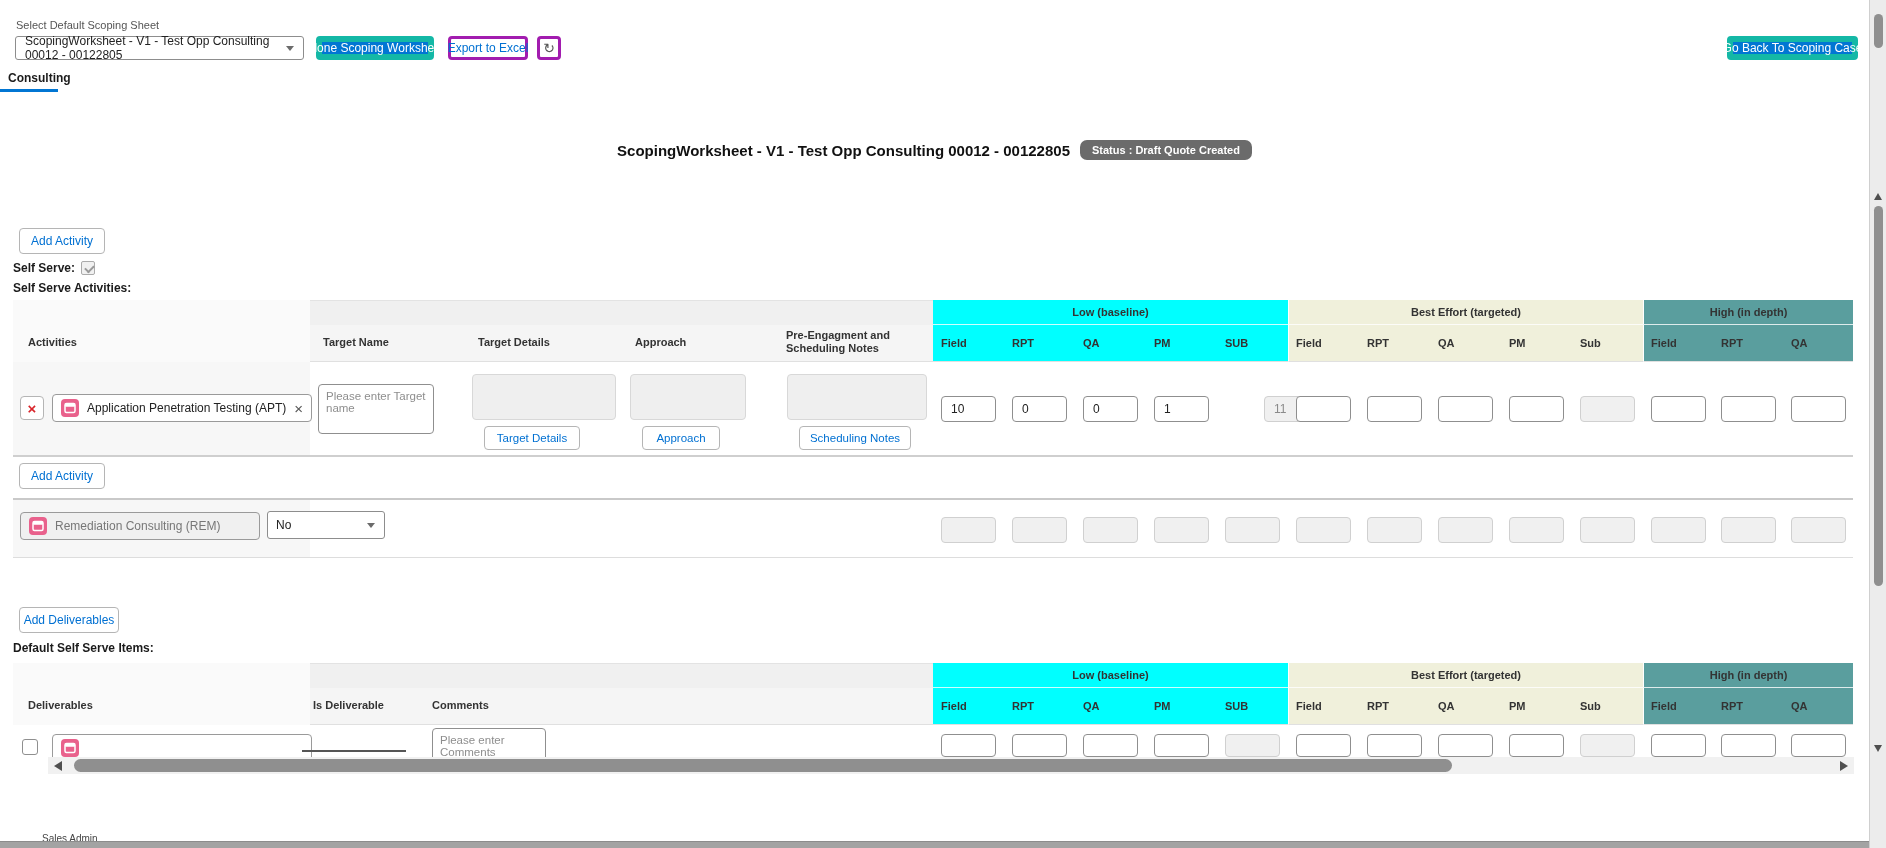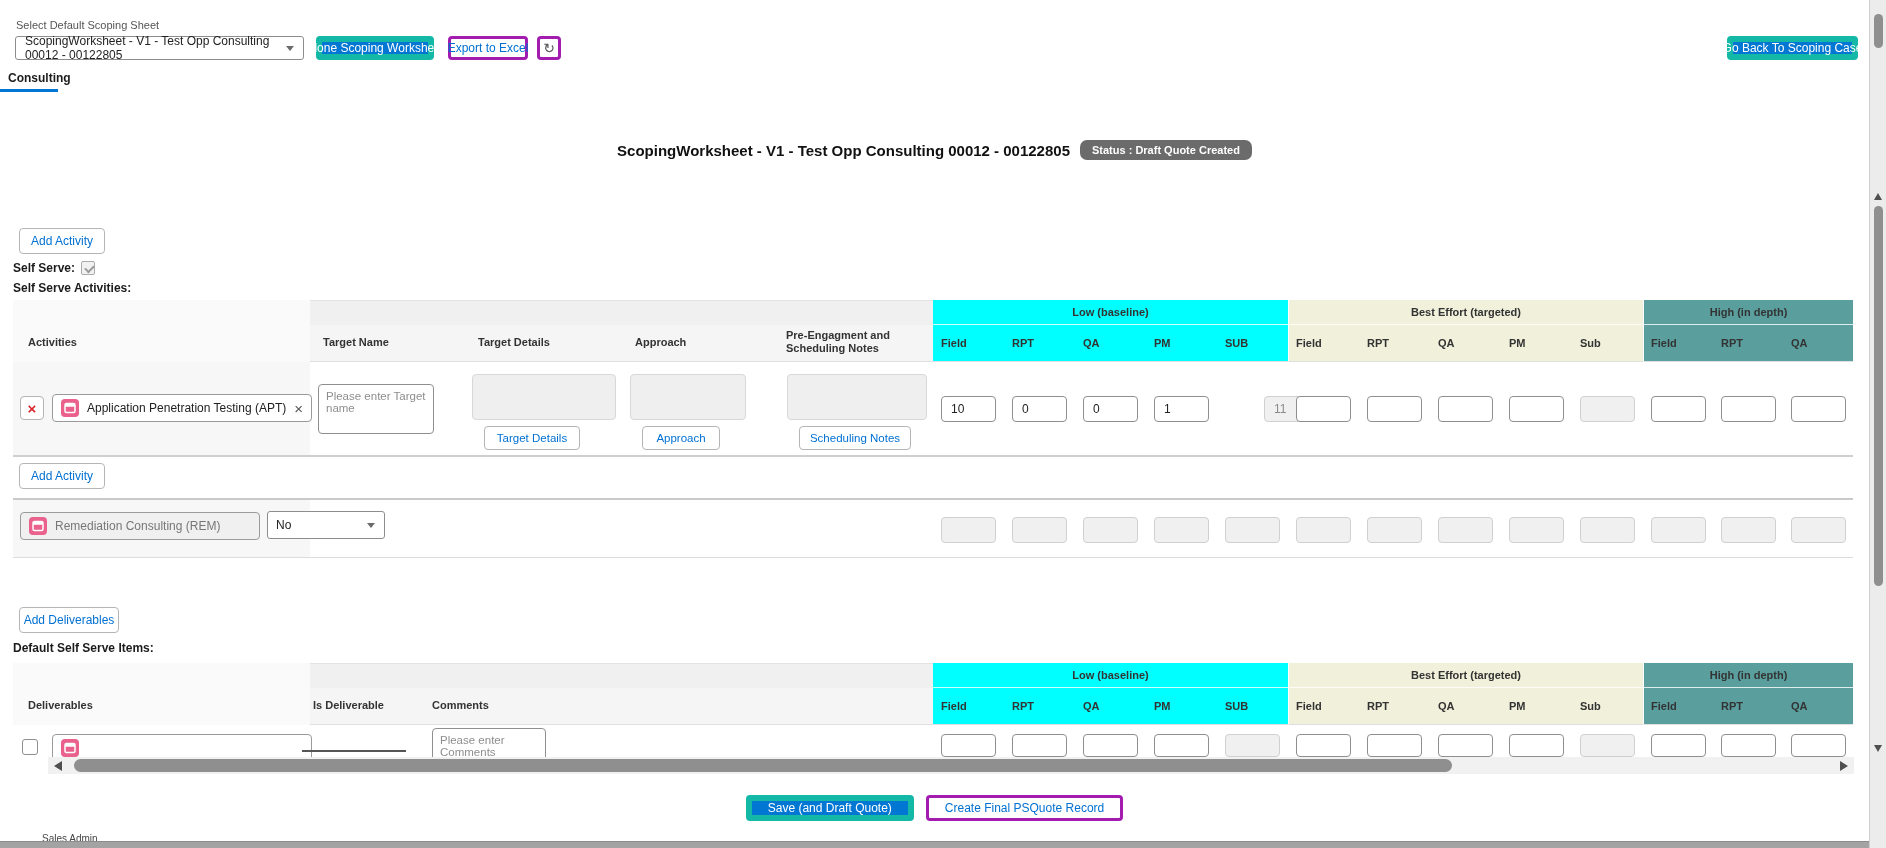--- a/index.html
+++ b/index.html
@@ -314,24 +314,20 @@
       <input class="num-input" readonly="" style="left: 1651px; top: 734px; height: 23px;">
       <input class="num-input" readonly="" style="left: 1721px; top: 734px; height: 23px;">
       <input class="num-input" readonly="" style="left: 1791px; top: 734px; height: 23px;">
     </div>
 
   <div class="abs" id="hsb-track"></div>
   <div class="abs" id="hsb-left"></div>
   <div class="abs" id="hsb-thumb"></div>
   <div class="abs" id="hsb-right"></div>
 
-  <div class="abs" id="footer-row">
-    <span class="btn btn-primary" id="save-btn">Save (and Draft Quote)</span>
-    <span class="btn btn-outline" id="create-btn">Create Final PSQuote Record</span>
-  </div>
   <div class="abs" id="clipped-text">Sales Admin</div>
   <div class="abs" id="bottom-bar"></div>
 
   <div class="abs" id="vsb">
     <div class="vsb-piece" id="vsb-thumb-top"></div>
     <div id="vsb-up"></div>
     <div class="vsb-piece" id="vsb-thumb"></div>
     <div id="vsb-down"></div>
   </div>
 </div>

